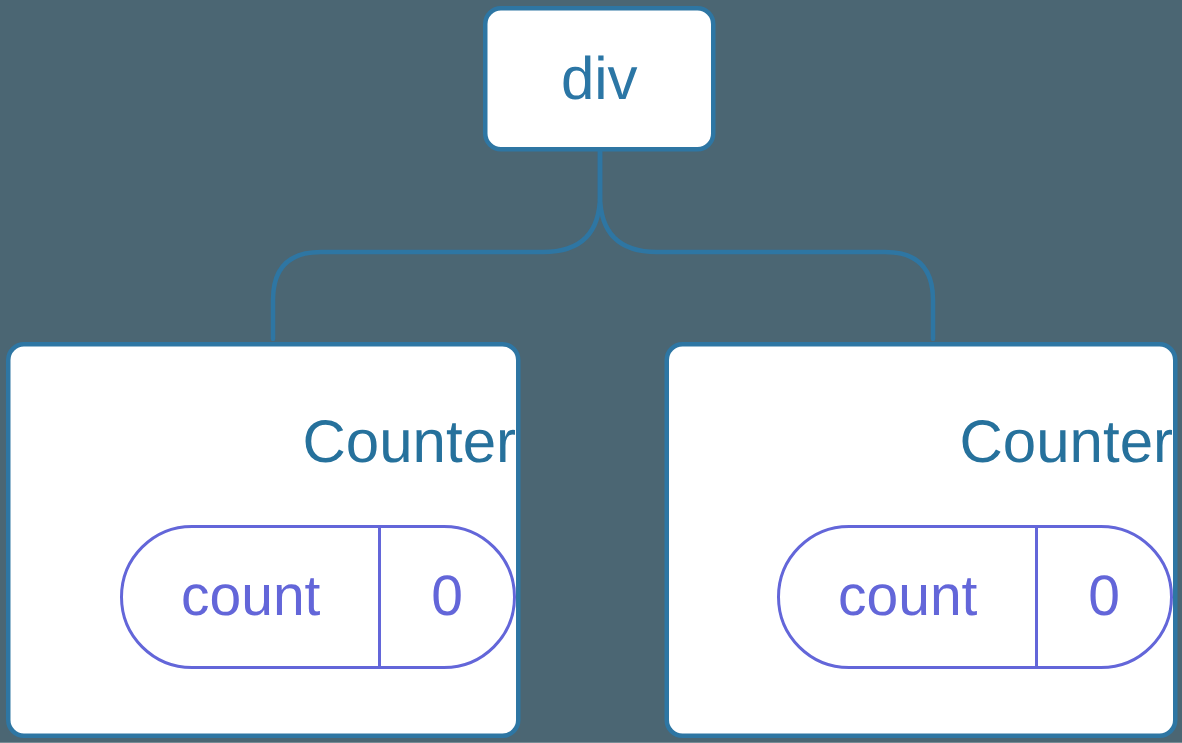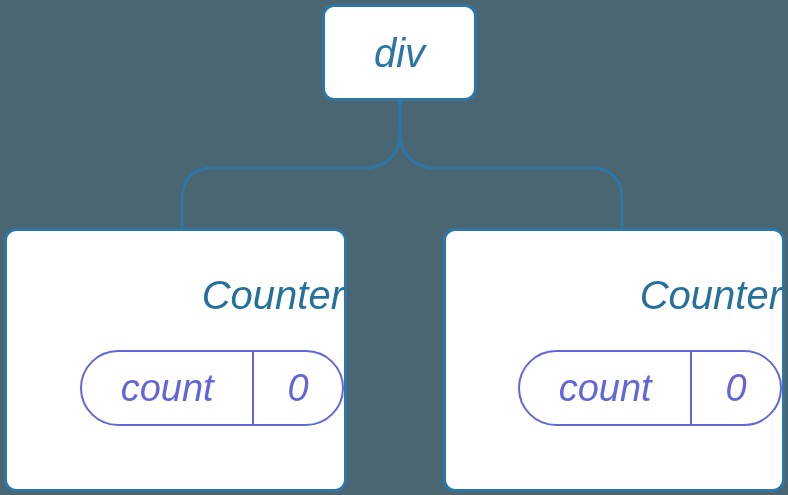--- a/index.html
+++ b/index.html
@@ -6,21 +6,20 @@
   body {
     font-family: "Liberation Sans", sans-serif;
     -webkit-font-smoothing: antialiased;
   }
   .stage {
     position: relative;
     width: 788px;
     height: 495px;
     background: #4B6673;
     overflow: hidden;
-    font-style: italic;
   }
   .connector-svg {
     position: absolute;
     left: 0; top: 0;
     width: 788px; height: 495px;
     display: block;
   }
   .connector-svg path {
     fill: none;
     stroke: #2E76A3;
@@ -61,21 +60,21 @@
   .counter-card.right { left: 443px; width: 342px; }
   .card-title {
     margin-top: 42px;
     font-size: 40px;
     line-height: 44px;
     font-weight: 500;
     color: #26719C;
   }
   .state-pill {
     margin-top: 33px;
-    width: 264px; height: 76px;
+    width: 264px; height: 96px;
     box-sizing: border-box;
     border: 2px solid #6366D9;
     border-radius: 48.5px;
     display: flex;
     align-items: stretch;
     background: #FFFFFF;
   }
   .pill-key-cell {
     flex: 0 0 65.5%;
     border-right: 2px solid #6366D9;

